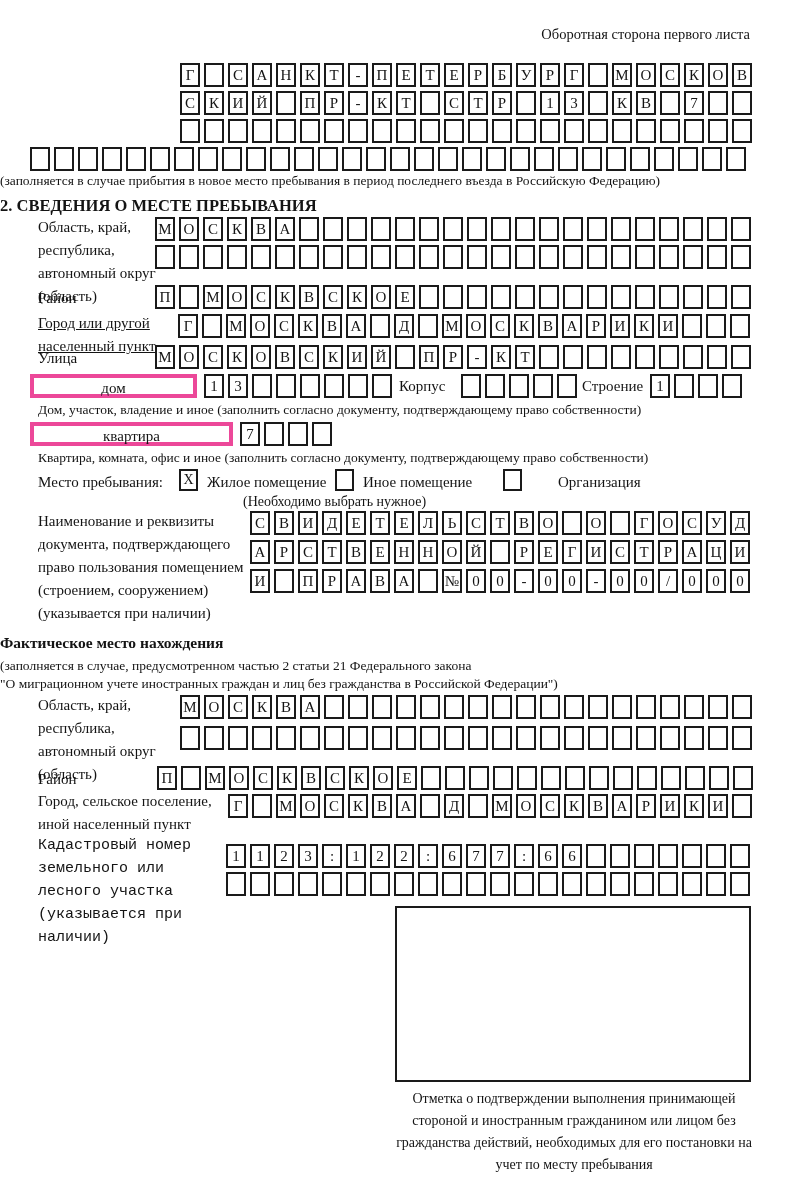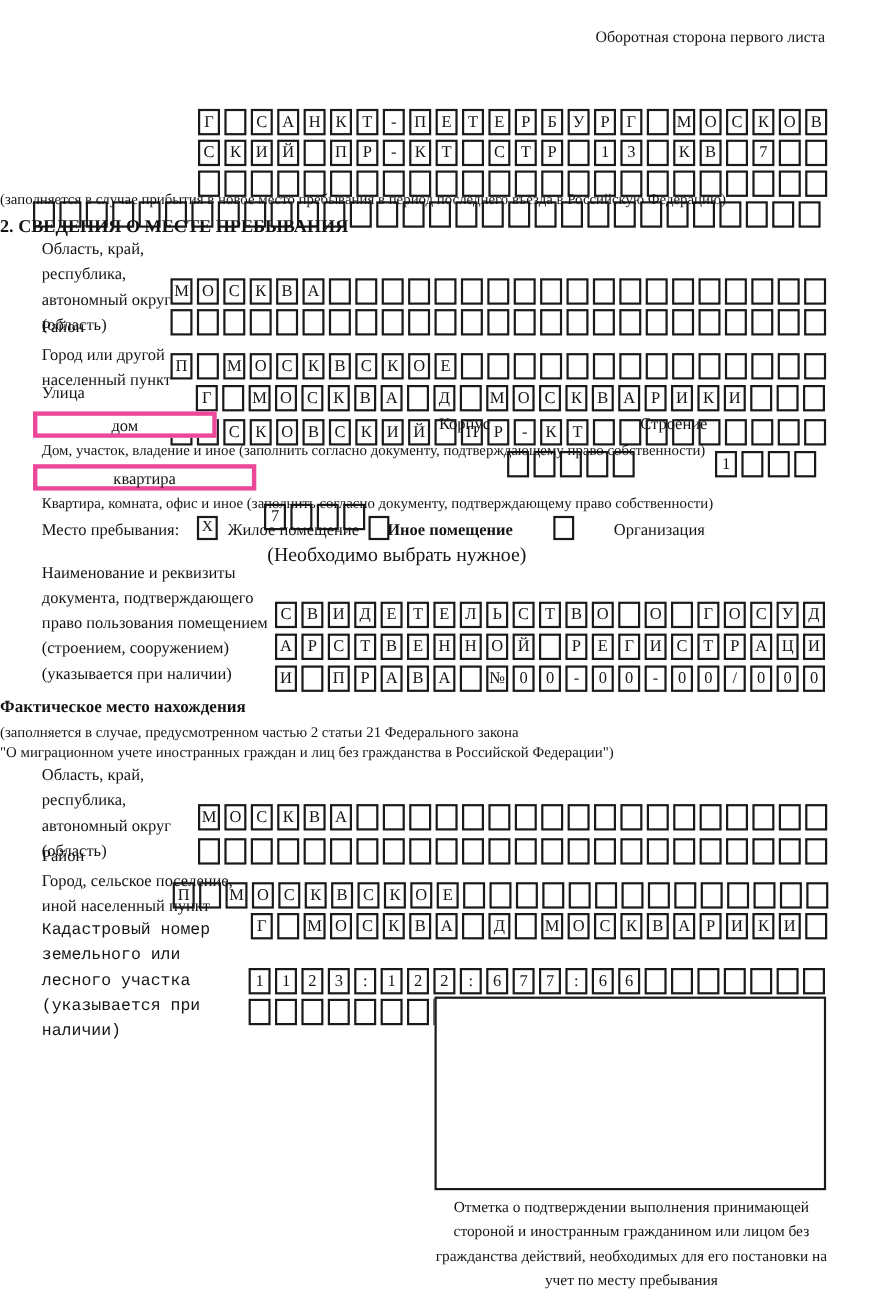--- a/index.html
+++ b/index.html
@@ -8,21 +8,21 @@
     position:relative; width:800px; height:1180px; margin:0 auto;
     background:#ffffff; color:#141414;
     font-family:"Liberation Serif","DejaVu Serif",serif;
     font-size:15px; overflow:hidden;
   }
   .abs { position:absolute; }
   .label { line-height:23px; font-size:15px; }
   .small { font-size:13.5px; }
   .center { width:800px; left:0; }
   .bold { font-weight:bold; }
-  .boxrow { white-space:nowrap; height:36px;margin-top:36px; }
+  .boxrow { white-space:nowrap; height:36px; }
   .cell {
     display:inline-block; width:20px; height:24px; margin-right:4px;
     border:2px solid #1a1a1a; background:#fff;
     text-align:center; font-size:15px; line-height:20px; vertical-align:top;
   }
   .widebox {
     border:4px solid #ec4899; height:24px; background:#fff;
     text-align:center; font-size:15px; line-height:20px;
   }
   .checkbox {
@@ -46,45 +46,46 @@
 
   <div class="abs center bold" style="top:196px; font-size:16.5px;">2. СВЕДЕНИЯ О МЕСТЕ ПРЕБЫВАНИЯ</div>
 
   <div class="abs label" style="left:38px; top:216px; width:118px;">Область, край, республика, автономный округ (область)</div>
   <div class="abs boxrow" style="left:155px; top:217px;"><span class="cell">М</span><span class="cell">О</span><span class="cell">С</span><span class="cell">К</span><span class="cell">В</span><span class="cell">А</span><span class="cell"></span><span class="cell"></span><span class="cell"></span><span class="cell"></span><span class="cell"></span><span class="cell"></span><span class="cell"></span><span class="cell"></span><span class="cell"></span><span class="cell"></span><span class="cell"></span><span class="cell"></span><span class="cell"></span><span class="cell"></span><span class="cell"></span><span class="cell"></span><span class="cell"></span><span class="cell"></span><span class="cell"></span></div>
   <div class="abs boxrow" style="left:155px; top:245px;"><span class="cell"></span><span class="cell"></span><span class="cell"></span><span class="cell"></span><span class="cell"></span><span class="cell"></span><span class="cell"></span><span class="cell"></span><span class="cell"></span><span class="cell"></span><span class="cell"></span><span class="cell"></span><span class="cell"></span><span class="cell"></span><span class="cell"></span><span class="cell"></span><span class="cell"></span><span class="cell"></span><span class="cell"></span><span class="cell"></span><span class="cell"></span><span class="cell"></span><span class="cell"></span><span class="cell"></span><span class="cell"></span></div>
 
   <div class="abs label" style="left:38px; top:287px;">Район</div>
   <div class="abs boxrow" style="left:155px; top:285px;"><span class="cell">П</span><span class="cell"></span><span class="cell">М</span><span class="cell">О</span><span class="cell">С</span><span class="cell">К</span><span class="cell">В</span><span class="cell">С</span><span class="cell">К</span><span class="cell">О</span><span class="cell">Е</span><span class="cell"></span><span class="cell"></span><span class="cell"></span><span class="cell"></span><span class="cell"></span><span class="cell"></span><span class="cell"></span><span class="cell"></span><span class="cell"></span><span class="cell"></span><span class="cell"></span><span class="cell"></span><span class="cell"></span><span class="cell"></span></div>
 
-  <div class="abs label" style="left:38px; top:312px; width:142px;">Город или другой населенный пункт</div>
+  <div class="abs label" style="left:38px; top:312px; width:142px;text-decoration:underline;">Город или другой населенный пункт</div>
   <div class="abs boxrow" style="left:178px; top:314px;"><span class="cell">Г</span><span class="cell"></span><span class="cell">М</span><span class="cell">О</span><span class="cell">С</span><span class="cell">К</span><span class="cell">В</span><span class="cell">А</span><span class="cell"></span><span class="cell">Д</span><span class="cell"></span><span class="cell">М</span><span class="cell">О</span><span class="cell">С</span><span class="cell">К</span><span class="cell">В</span><span class="cell">А</span><span class="cell">Р</span><span class="cell">И</span><span class="cell">К</span><span class="cell">И</span><span class="cell"></span><span class="cell"></span><span class="cell"></span></div>
 
   <div class="abs label" style="left:38px; top:347px;">Улица</div>
   <div class="abs boxrow" style="left:155px; top:345px;"><span class="cell">М</span><span class="cell">О</span><span class="cell">С</span><span class="cell">К</span><span class="cell">О</span><span class="cell">В</span><span class="cell">С</span><span class="cell">К</span><span class="cell">И</span><span class="cell">Й</span><span class="cell"></span><span class="cell">П</span><span class="cell">Р</span><span class="cell">-</span><span class="cell">К</span><span class="cell">Т</span><span class="cell"></span><span class="cell"></span><span class="cell"></span><span class="cell"></span><span class="cell"></span><span class="cell"></span><span class="cell"></span><span class="cell"></span><span class="cell"></span></div>
 
   <div class="abs widebox" style="left:30px; top:374px; width:167px;">дом</div>
+  <div class="abs boxrow" style="left:204px; top:374px;"><span class="cell">1</span><span class="cell">3</span><span class="cell"></span><span class="cell"></span><span class="cell"></span><span class="cell"></span><span class="cell"></span><span class="cell"></span></div>
   <div class="abs label" style="left:399px; top:375px;">Корпус</div>
   <div class="abs boxrow" style="left:461px; top:374px;"><span class="cell"></span><span class="cell"></span><span class="cell"></span><span class="cell"></span><span class="cell"></span></div>
   <div class="abs label" style="left:582px; top:375px;">Строение</div>
   <div class="abs boxrow" style="left:650px; top:374px;"><span class="cell">1</span><span class="cell"></span><span class="cell"></span><span class="cell"></span></div>
   <div class="abs small" style="left:38px; top:402px;">Дом, участок, владение и иное (заполнить согласно документу, подтверждающему право собственности)</div>
 
   <div class="abs widebox" style="left:30px; top:422px; width:203px;">квартира</div>
   <div class="abs boxrow" style="left:240px; top:422px;"><span class="cell">7</span><span class="cell"></span><span class="cell"></span><span class="cell"></span></div>
   <div class="abs small" style="left:38px; top:450px;">Квартира, комната, офис и иное (заполнить согласно документу, подтверждающему право собственности)</div>
 
   <div class="abs label" style="left:38px; top:471px;">Место пребывания:</div>
   <span class="abs checkbox" style="left:179px; top:469px;">X</span>
   <div class="abs label" style="left:207px; top:471px;">Жилое помещение</div>
   <span class="abs checkbox" style="left:335px; top:469px;"></span>
-  <div class="abs label" style="left:352px; top:471px;font-weight:bold;">Иное помещение</div>
+  <div class="abs label" style="left:363px; top:471px;">Иное помещение</div>
   <span class="abs checkbox" style="left:503px; top:469px;"></span>
   <div class="abs label" style="left:534px; top:471px;margin-left:24px;">Организация</div>
-  <div class="abs" style="left:243px; top:494px; font-size:18px;">(Необходимо выбрать нужное)</div>
+  <div class="abs" style="left:243px; top:494px; font-size:14px;">(Необходимо выбрать нужное)</div>
 
   <div class="abs label" style="left:38px; top:510px; width:208px;">Наименование и реквизиты документа, подтверждающего право пользования помещением (строением, сооружением) (указывается при наличии)</div>
   <div class="abs boxrow" style="left:250px; top:511px;"><span class="cell">С</span><span class="cell">В</span><span class="cell">И</span><span class="cell">Д</span><span class="cell">Е</span><span class="cell">Т</span><span class="cell">Е</span><span class="cell">Л</span><span class="cell">Ь</span><span class="cell">С</span><span class="cell">Т</span><span class="cell">В</span><span class="cell">О</span><span class="cell"></span><span class="cell">О</span><span class="cell"></span><span class="cell">Г</span><span class="cell">О</span><span class="cell">С</span><span class="cell">У</span><span class="cell">Д</span></div>
   <div class="abs boxrow" style="left:250px; top:540px;"><span class="cell">А</span><span class="cell">Р</span><span class="cell">С</span><span class="cell">Т</span><span class="cell">В</span><span class="cell">Е</span><span class="cell">Н</span><span class="cell">Н</span><span class="cell">О</span><span class="cell">Й</span><span class="cell"></span><span class="cell">Р</span><span class="cell">Е</span><span class="cell">Г</span><span class="cell">И</span><span class="cell">С</span><span class="cell">Т</span><span class="cell">Р</span><span class="cell">А</span><span class="cell">Ц</span><span class="cell">И</span></div>
   <div class="abs boxrow" style="left:250px; top:569px;"><span class="cell">И</span><span class="cell"></span><span class="cell">П</span><span class="cell">Р</span><span class="cell">А</span><span class="cell">В</span><span class="cell">А</span><span class="cell"></span><span class="cell">№</span><span class="cell">0</span><span class="cell">0</span><span class="cell">-</span><span class="cell">0</span><span class="cell">0</span><span class="cell">-</span><span class="cell">0</span><span class="cell">0</span><span class="cell">/</span><span class="cell">0</span><span class="cell">0</span><span class="cell">0</span></div>
 
   <div class="abs center bold" style="top:634px; font-size:15.5px;">Фактическое место нахождения</div>
   <div class="abs center small" style="top:658px;">(заполняется в случае, предусмотренном частью 2 статьи 21 Федерального закона</div>
   <div class="abs center small" style="top:676px;">"О миграционном учете иностранных граждан и лиц без гражданства в Российской Федерации")</div>
 

